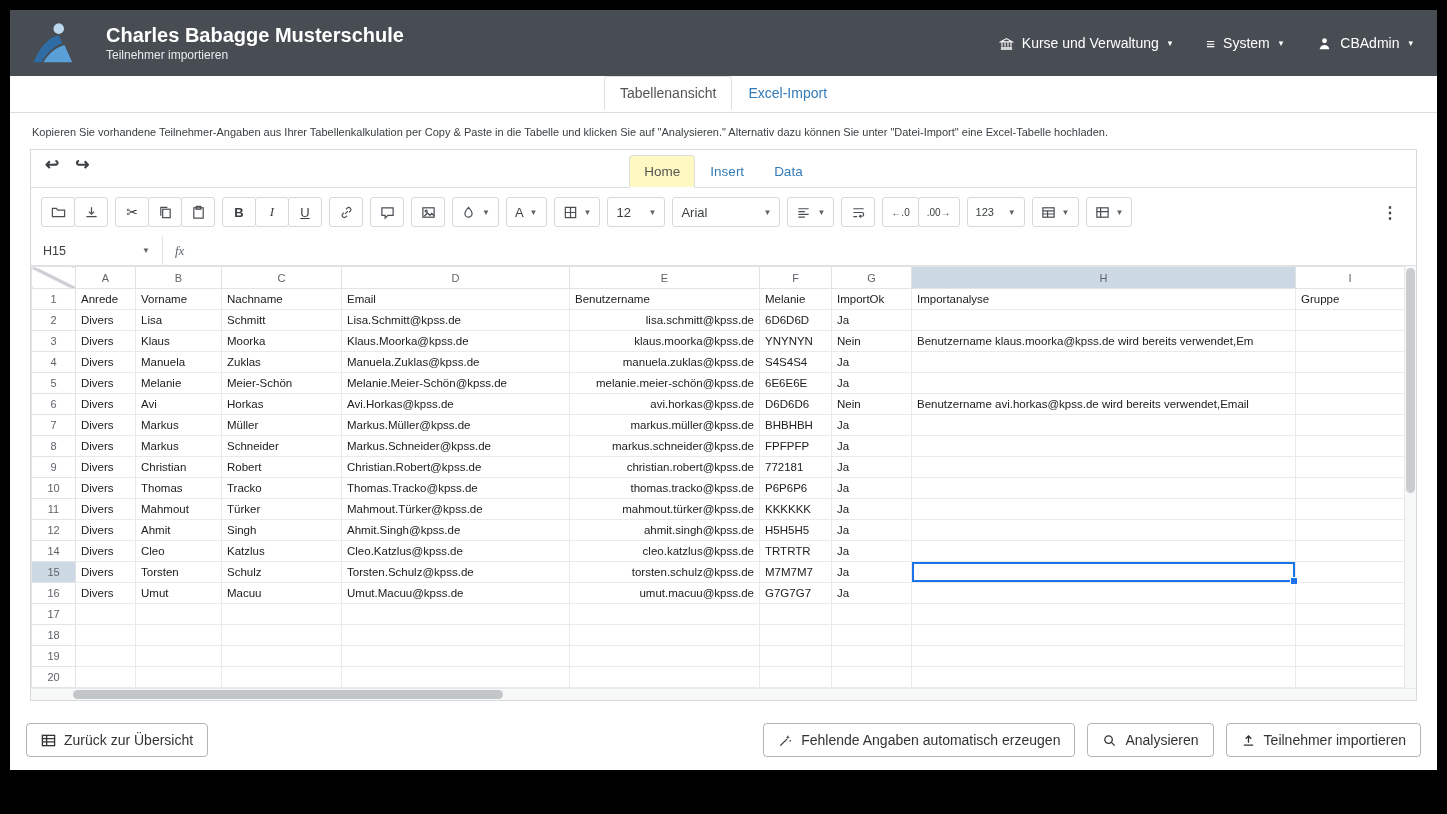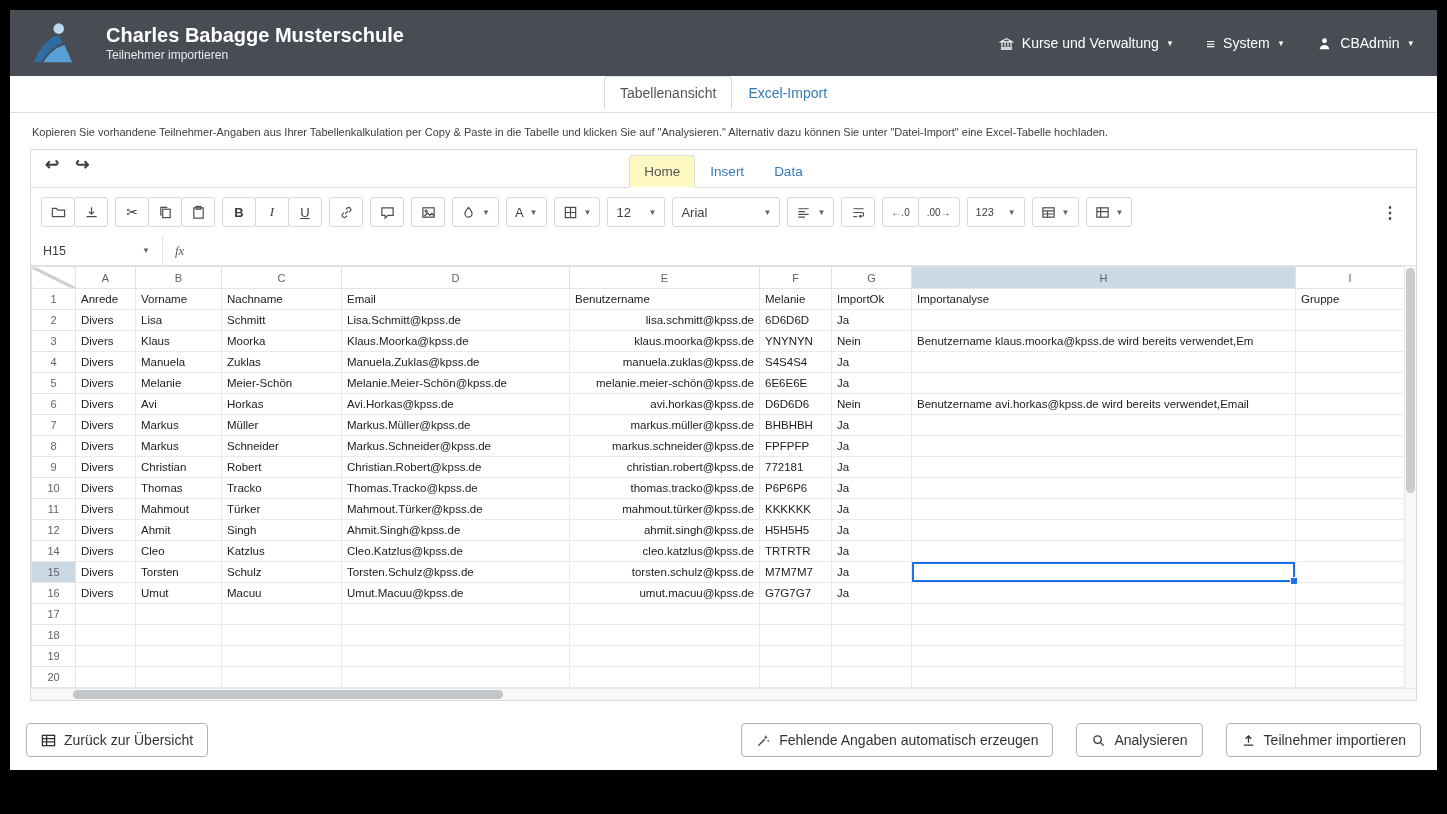--- a/index.html
+++ b/index.html
@@ -74,21 +74,21 @@
   table.grid td.sel-cell { position:relative; overflow:visible; box-shadow:inset 0 0 0 2px #1a73e8; }
   table.grid td.sel-cell::after { content:""; position:absolute; right:-3px; bottom:-3px; width:6px; height:6px;
                   background:#1a73e8; border:1px solid #fff; z-index:2; }
   .vscroll { position:absolute; top:0; right:0; width:12px; height:422px; background:#f7f8f8; border-left:1px solid #e8e8e8; }
   .vthumb { position:absolute; top:2px; left:1px; width:9px; height:225px; background:#c9cdd0; border-radius:5px; }
   .hscroll { position:relative; height:12px; background:#f7f8f8; border-top:1px solid #e8e8e8; }
   .hthumb { position:absolute; left:42px; top:1px; height:9px; width:430px; background:#c2c6c9; border-radius:5px; }
 
   
   .footer { display:flex; justify-content:space-between; align-items:center; margin:22px 16px 0; }
-  .footer-right { display:flex; gap:23px; }
+  .footer-right { display:flex; gap:12px; }
   .fbtn { display:inline-flex; align-items:center; gap:8px; padding:8px 14px; font-size:14px; color:#333;
           background:#fff; border:1px solid #b3b3b3; border-radius:4px; cursor:pointer;
           font-family:"Liberation Sans", sans-serif; }
   .fbtn svg { width:15px; height:15px; stroke:#333; fill:none; stroke-width:1.4; }
 </style>
 </head>
 <body>
 
 <div class="app">
 

